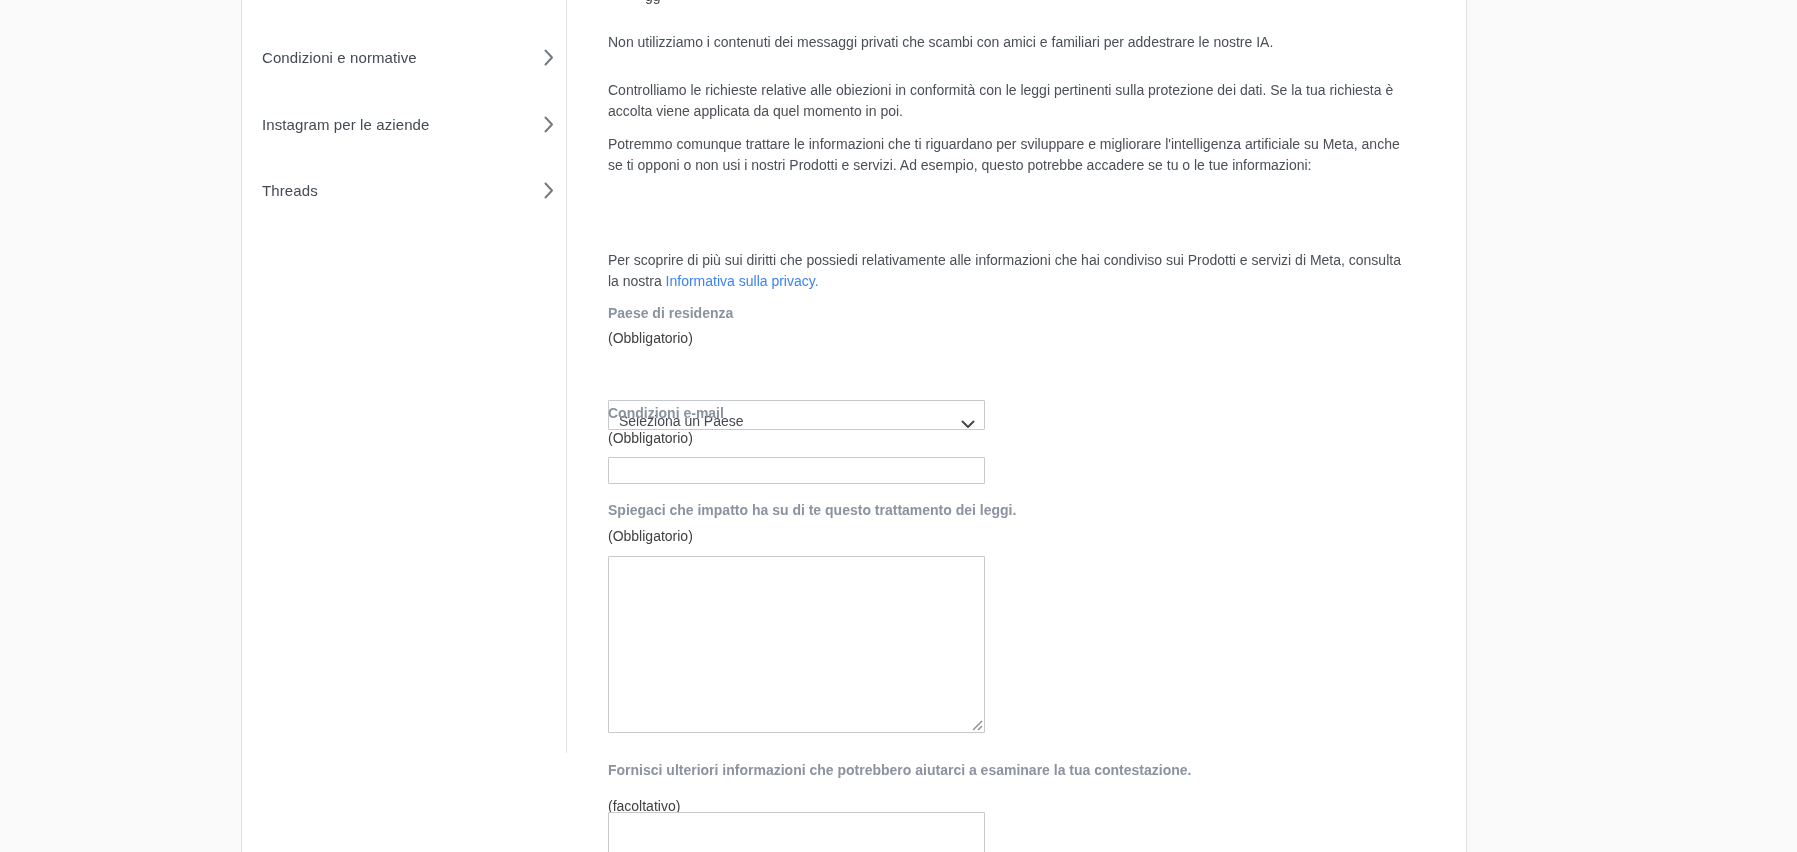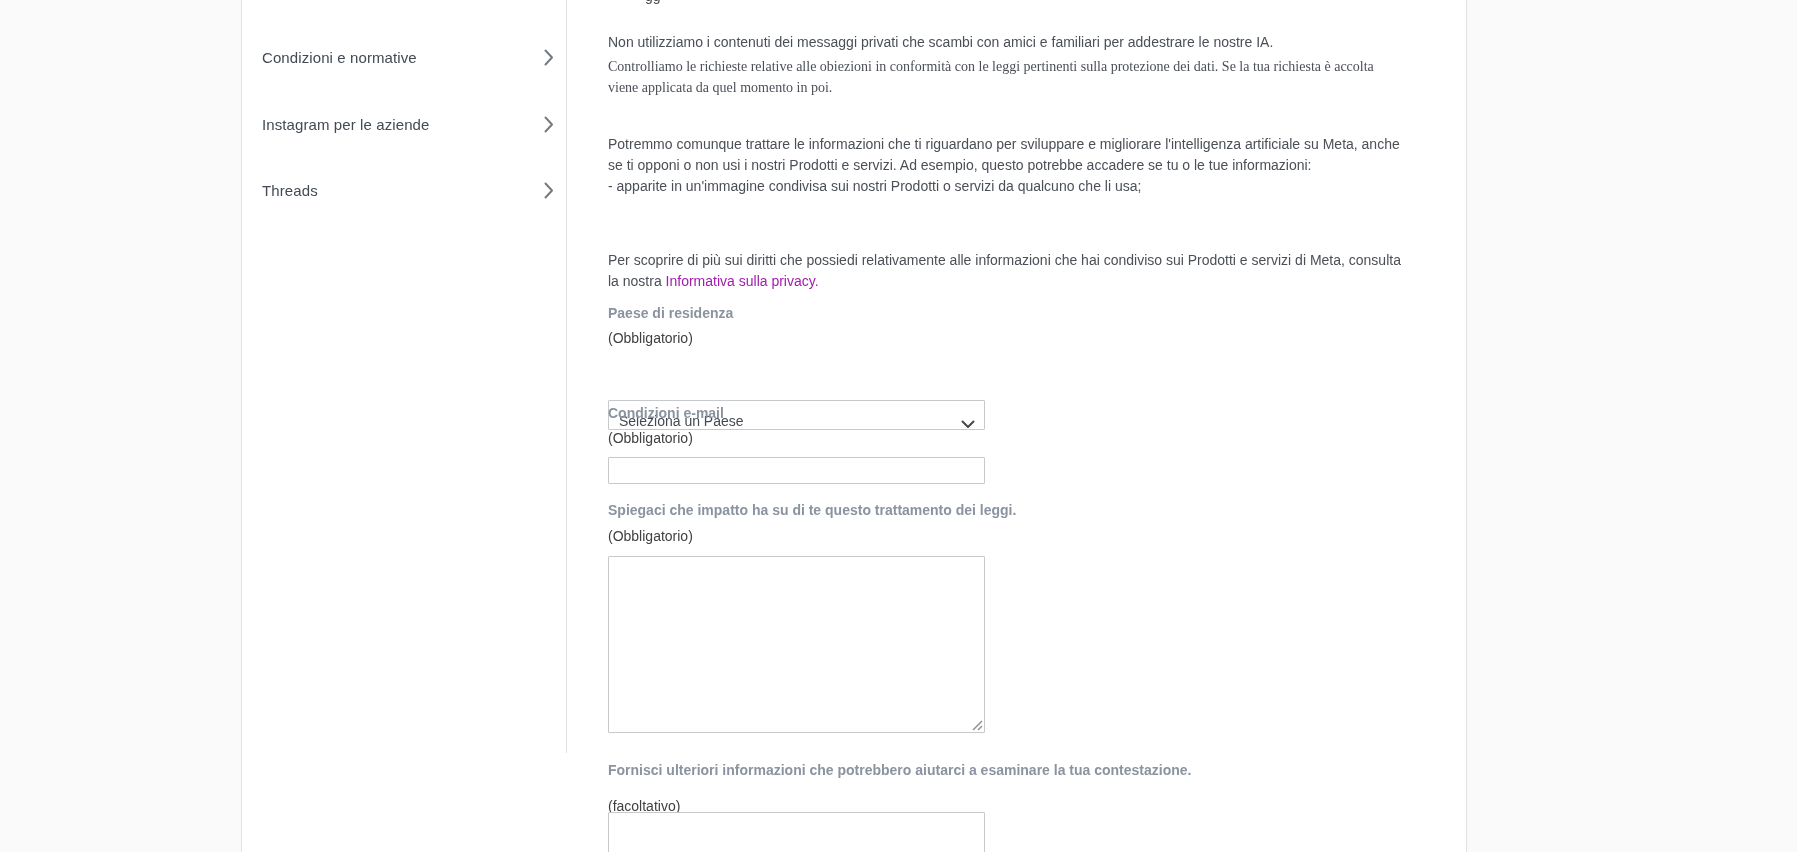--- a/index.html
+++ b/index.html
@@ -44,24 +44,24 @@
   }
   .top-frag {
     position: absolute; left: 37px; top: 0; height: 7px; width: 120px;
     overflow: hidden;
   }
   .top-frag span {
     display: block; transform: translateY(-14px);
     font-size: 14px; line-height: 21px; color: #4b4f56;
   }
   #p1 { top: 32px; }
-  #p2 { top: 56px; font-family: Liberation Serif, serif; }
+  #p2 { top: 80px; }
   #p3 { top: 134px; }
   #p4 { top: 250px; }
-  .privacy-link { color: #a21caf; text-decoration: none; cursor: pointer; }
+  .privacy-link { color: #3b82f6; text-decoration: none; cursor: pointer; }
   
   .field-label {
     position: absolute; left: 0; width: 795px;
     font-size: 14px; line-height: 21px; font-weight: bold; color: #8a939f;
   }
   .field-note {
     position: absolute; left: 0; width: 795px;
     font-size: 14px; line-height: 21px; color: #404040;
   }
   #label-country { top: 303px; }
@@ -142,21 +142,20 @@
   <div class="top-frag">
     <span>gg</span>
   </div>
 
   <p class="para" id="p1">Non utilizziamo i contenuti dei messaggi privati che scambi con amici e familiari per addestrare le nostre IA.</p>
 
   <p class="para" id="p2">Controlliamo le richieste relative alle obiezioni in conformità con le leggi pertinenti sulla protezione dei dati. Se la tua richiesta è accolta viene applicata da quel momento in poi.</p>
 
   <div class="para" id="p3">
     <span>Potremmo comunque trattare le informazioni che ti riguardano per sviluppare e migliorare l'intelligenza artificiale su Meta, anche se ti opponi o non usi i nostri Prodotti e servizi. Ad esempio, questo potrebbe accadere se tu o le tue informazioni:</span>
-    <div>- apparite in un'immagine condivisa sui nostri Prodotti o servizi da qualcuno che li usa;</div>
   </div>
 
   <p class="para" id="p4">
     <span>Per scoprire di più sui diritti che possiedi relativamente alle informazioni che hai condiviso sui Prodotti e servizi di Meta, consulta la nostra </span><a class="privacy-link" href="#">Informativa sulla privacy.</a>
   </p>
 
   <div class="field-label" id="label-country">Paese di residenza</div>
   <div class="field-note" id="note-country">(Obbligatorio)</div>
   <div class="select-box">
     <span class="select-value">Seleziona un Paese</span>

